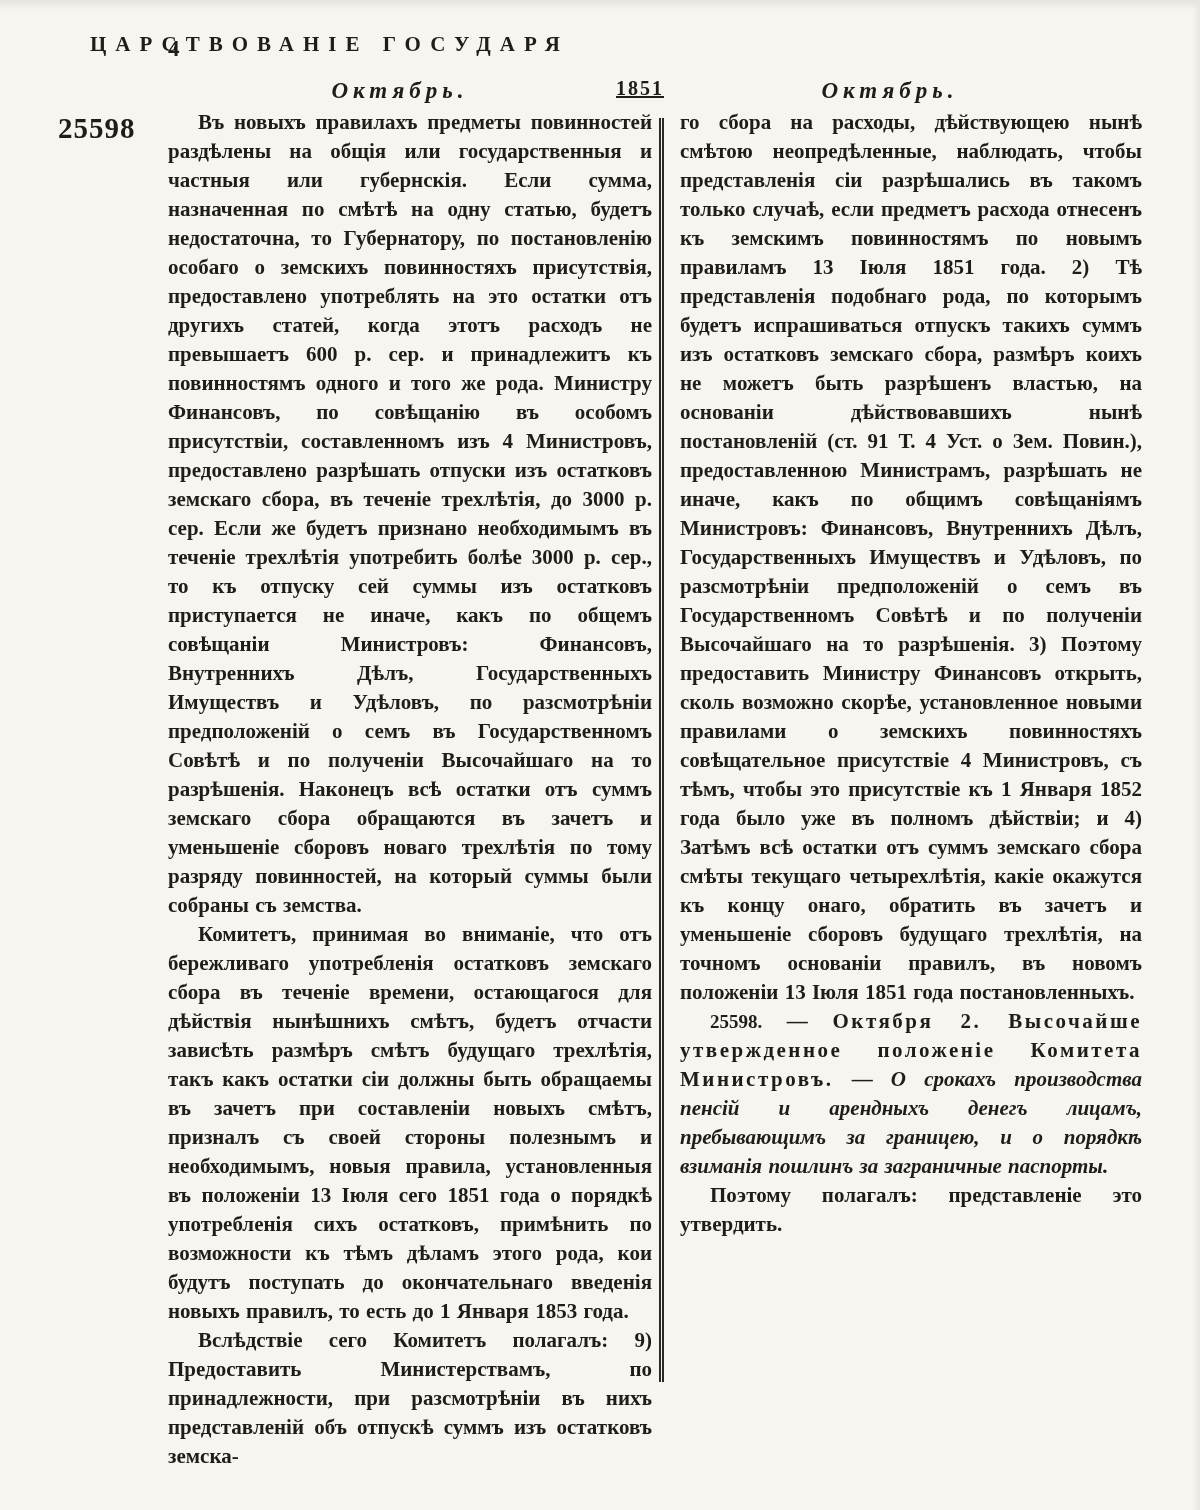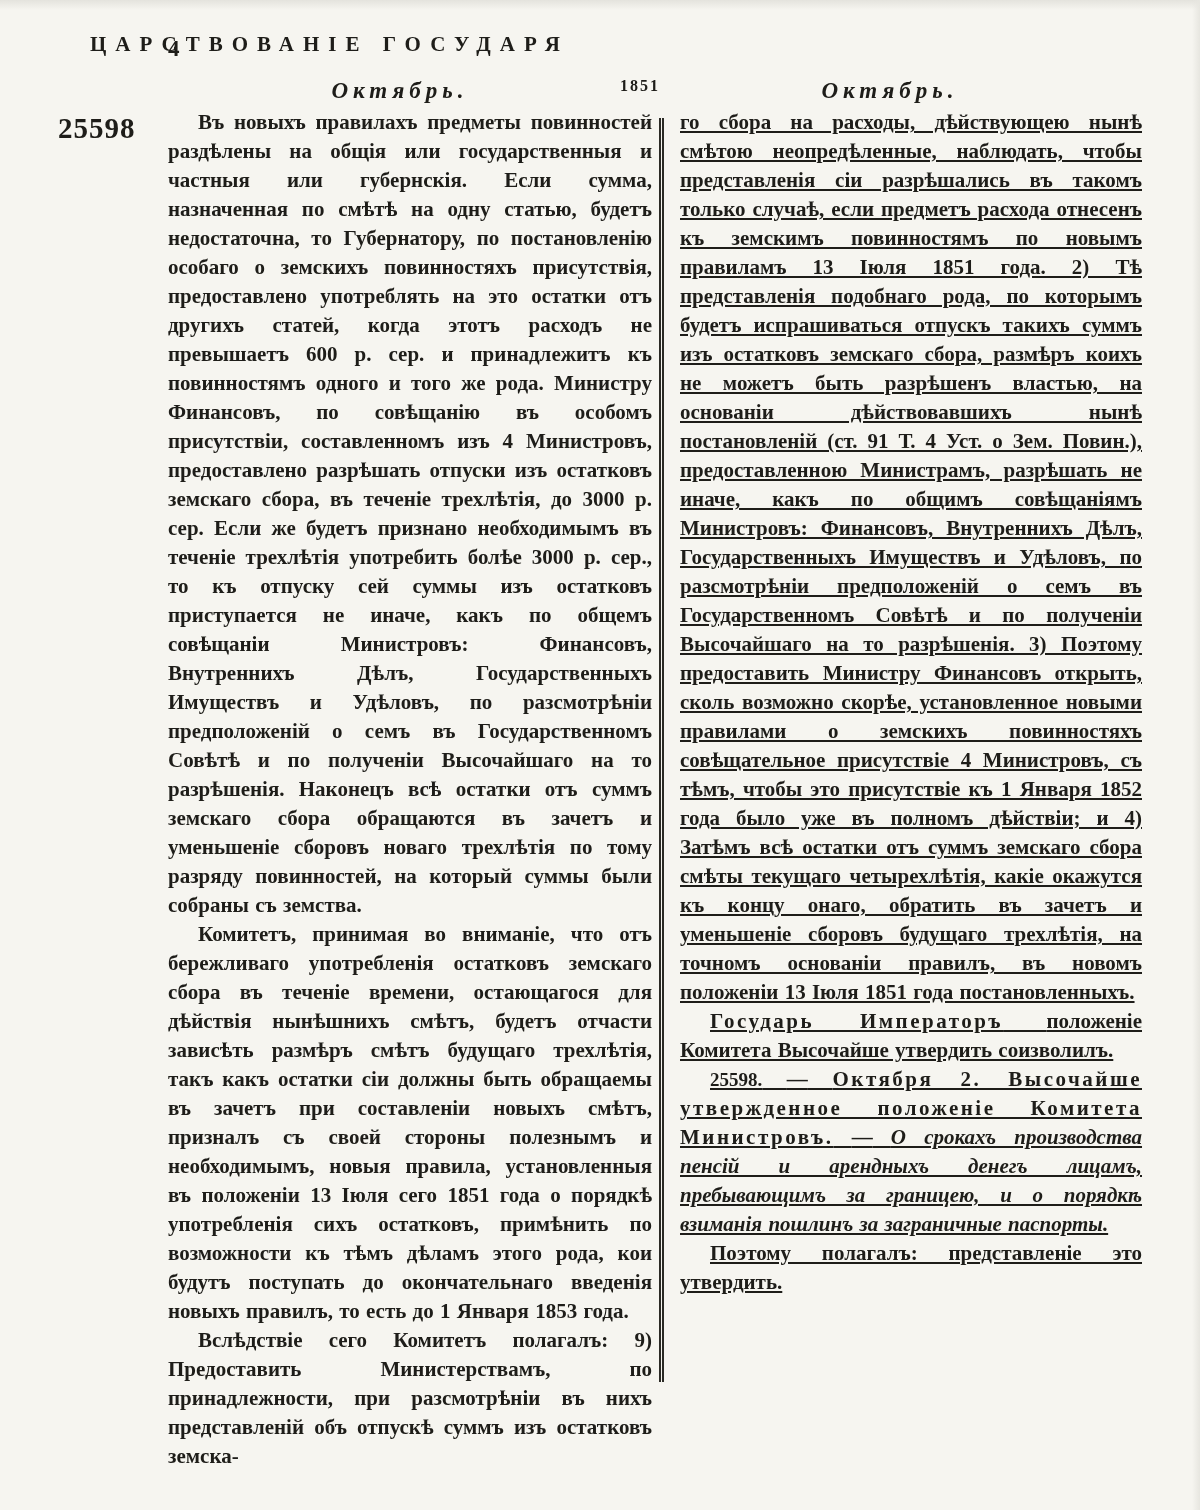--- a/index.html
+++ b/index.html
@@ -29,35 +29,35 @@
     text-align:left;
     font-size:21px;
     letter-spacing:9px;
   }
   .subheader-month-left {
     position:absolute; top:78px; left:300px; width:200px;
     text-align:center; font-style:italic; font-size:23px; letter-spacing:5px;
   }
   .subheader-year {
     position:absolute; top:77px; left:540px; width:200px;
-    text-align:center; font-size:16px; letter-spacing:2px;
+    text-align:center; font-size:20px; letter-spacing:2px;text-decoration:underline;
   }
   .subheader-month-right {
     position:absolute; top:78px; left:790px; width:200px;
     text-align:center; font-style:italic; font-size:23px; letter-spacing:5px;
   }
   .margin-number {
     position:absolute; top:112px; left:58px;
     font-size:29px; letter-spacing:1px;
   }
   .column {
     position:absolute; top:108px;
   }
   .column-left { left:168px; width:484px; }
-  .column-right { left:680px; width:462px;text-decoration:underline; }
+  .column-right { left:680px; width:462px; }
   .column-divider {
     position:absolute; top:118px; left:659px; height:1264px; width:0;
     border-left:5px double #2b2a25;
   }
   p.body-par {
     font-size:21px;
     line-height:29px;
     text-align:justify;
     text-indent:30px;
     word-spacing:1px;
@@ -86,24 +86,20 @@
 
 <div class="column column-left">
   <p class="body-par">Въ новыхъ правилахъ предметы повинностей раздѣлены на общія или государственныя и частныя или губернскія. Если сумма, назначенная по смѣтѣ на одну статью, будетъ недостаточна, то Губернатору, по постановленію особаго о земскихъ повинностяхъ присутствія, предоставлено употреблять на это остатки отъ другихъ статей, когда этотъ расходъ не превышаетъ 600 р. сер. и принадлежитъ къ повинностямъ одного и того же рода. Министру Финансовъ, по совѣщанію въ особомъ присутствіи, составленномъ изъ 4 Министровъ, предоставлено разрѣшать отпуски изъ остатковъ земскаго сбора, въ теченіе трехлѣтія, до 3000 р. сер. Если же будетъ признано необходимымъ въ теченіе трехлѣтія употребить болѣе 3000 р. сер., то къ отпуску сей суммы изъ остатковъ приступается не иначе, какъ по общемъ совѣщаніи Министровъ: Финансовъ, Внутреннихъ Дѣлъ, Государственныхъ Имуществъ и Удѣловъ, по разсмотрѣніи предположеній о семъ въ Государственномъ Совѣтѣ и по полученіи Высочайшаго на то разрѣшенія. Наконецъ всѣ остатки отъ суммъ земскаго сбора обращаются въ зачетъ и уменьшеніе сборовъ новаго трехлѣтія по тому разряду повинностей, на который суммы были собраны съ земства.</p>
   <p class="body-par">Комитетъ, принимая во вниманіе, что отъ бережливаго употребленія остатковъ земскаго сбора въ теченіе времени, остающагося для дѣйствія нынѣшнихъ смѣтъ, будетъ отчасти зависѣть размѣръ смѣтъ будущаго трехлѣтія, такъ какъ остатки сіи должны быть обращаемы въ зачетъ при составленіи новыхъ смѣтъ, призналъ съ своей стороны полезнымъ и необходимымъ, новыя правила, установленныя въ положеніи 13 Іюля сего 1851 года о порядкѣ употребленія сихъ остатковъ, примѣнить по возможности къ тѣмъ дѣламъ этого рода, кои будутъ поступать до окончательнаго введенія новыхъ правилъ, то есть до 1 Января 1853 года.</p>
   <p class="body-par">Вслѣдствіе сего Комитетъ полагалъ: 9) Предоставить Министерствамъ, по принадлежности, при разсмотрѣніи въ нихъ представленій объ отпускѣ суммъ изъ остатковъ земска-</p>
 </div>
 
 <div class="column column-right">
   <p class="body-par no-indent">го сбора на расходы, дѣйствующею нынѣ смѣтою неопредѣленные, наблюдать, чтобы представленія сіи разрѣшались въ такомъ только случаѣ, если предметъ расхода отнесенъ къ земскимъ повинностямъ по новымъ правиламъ 13 Іюля 1851 года. 2) Тѣ представленія подобнаго рода, по которымъ будетъ испрашиваться отпускъ такихъ суммъ изъ остатковъ земскаго сбора, размѣръ коихъ не можетъ быть разрѣшенъ властью, на основаніи дѣйствовавшихъ нынѣ постановленій (ст. 91 Т. 4 Уст. о Зем. Повин.), предоставленною Министрамъ, разрѣшать не иначе, какъ по общимъ совѣщаніямъ Министровъ: Финансовъ, Внутреннихъ Дѣлъ, Государственныхъ Имуществъ и Удѣловъ, по разсмотрѣніи предположеній о семъ въ Государственномъ Совѣтѣ и по полученіи Высочайшаго на то разрѣшенія. 3) Поэтому предоставить Министру Финансовъ открыть, сколь возможно скорѣе, установленное новыми правилами о земскихъ повинностяхъ совѣщательное присутствіе 4 Министровъ, съ тѣмъ, чтобы это присутствіе къ 1 Января 1852 года было уже въ полномъ дѣйствіи; и 4) Затѣмъ всѣ остатки отъ суммъ земскаго сбора смѣты текущаго четырехлѣтія, какіе окажутся къ концу онаго, обратить въ зачетъ и уменьшеніе сборовъ будущаго трехлѣтія, на точномъ основаніи правилъ, въ новомъ положеніи 13 Іюля 1851 года постановленныхъ.</p>
   <p class="body-par">
-    <span class="spaced">Государь Императоръ</span>
-    <span>положеніе Комитета Высочайше утвердить соизволилъ.</span>
-  </p>
-  <p class="body-par">
     <span class="entry-number">25598.</span>
     <span>—</span>
     <span class="spaced">Октября 2. Высочайше утвержденное положеніе Комитета Министровъ.</span>
     <span>—</span>
     <span class="entry-italic">О срокахъ производства пенсій и арендныхъ денегъ лицамъ, пребывающимъ за границею, и о порядкѣ взиманія пошлинъ за заграничные паспорты.</span>
   </p>
   <p class="body-par">Поэтому полагалъ: представленіе это утвердить.</p>
 </div>
 
 </body></html>

